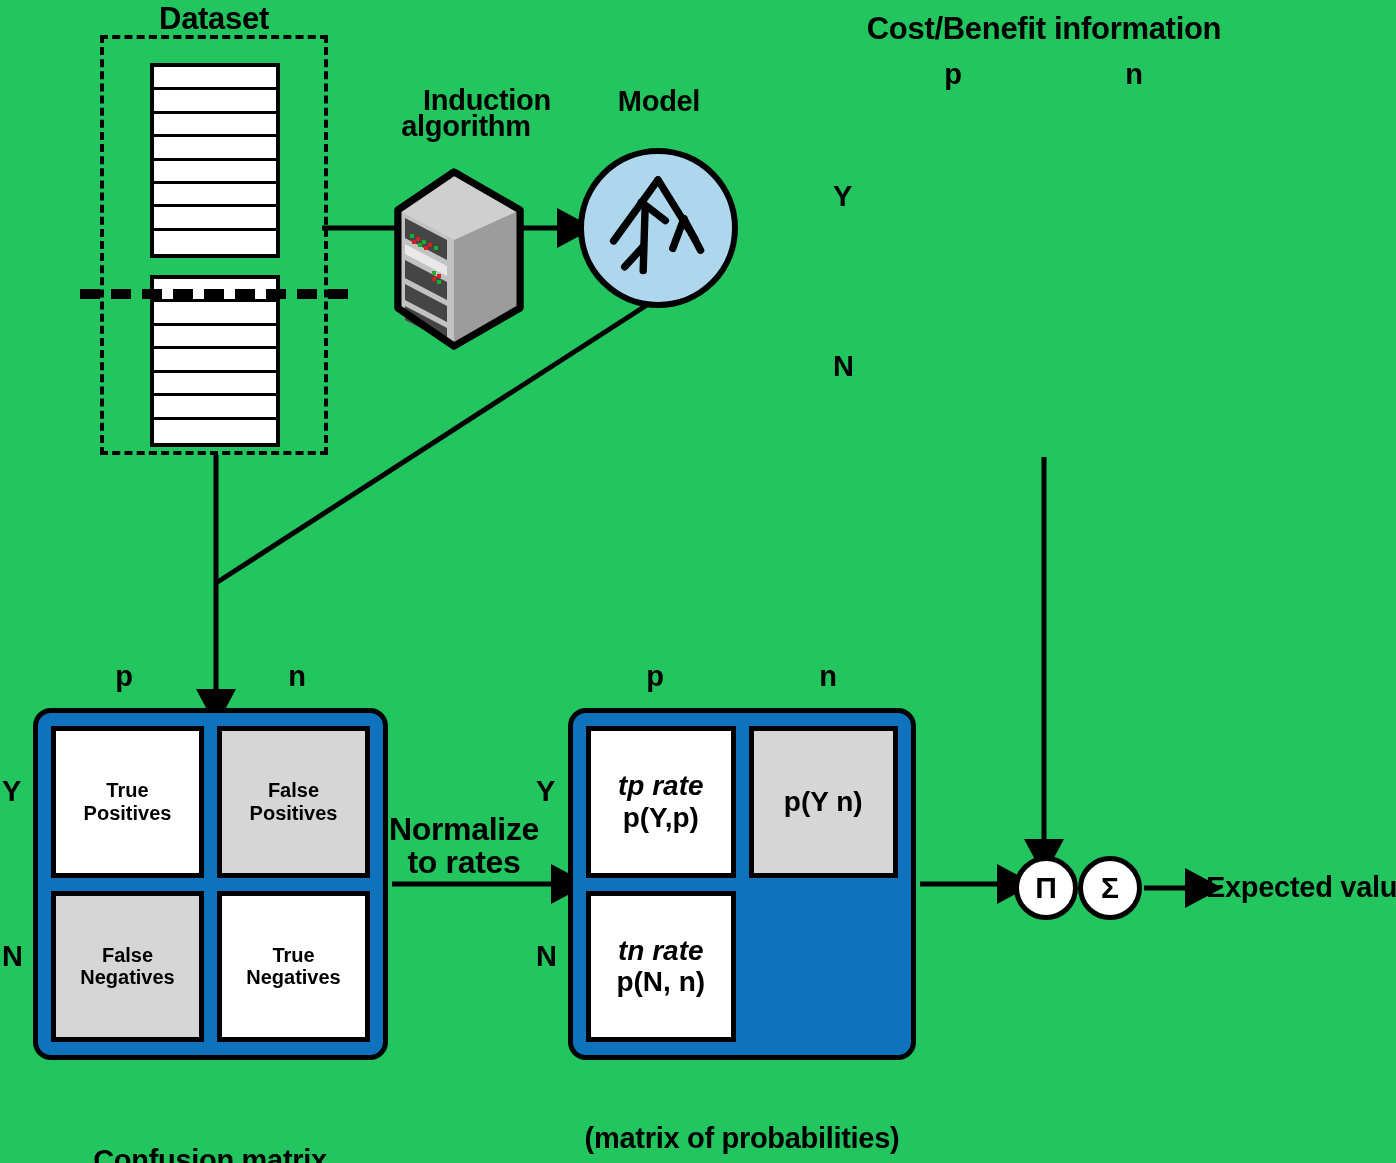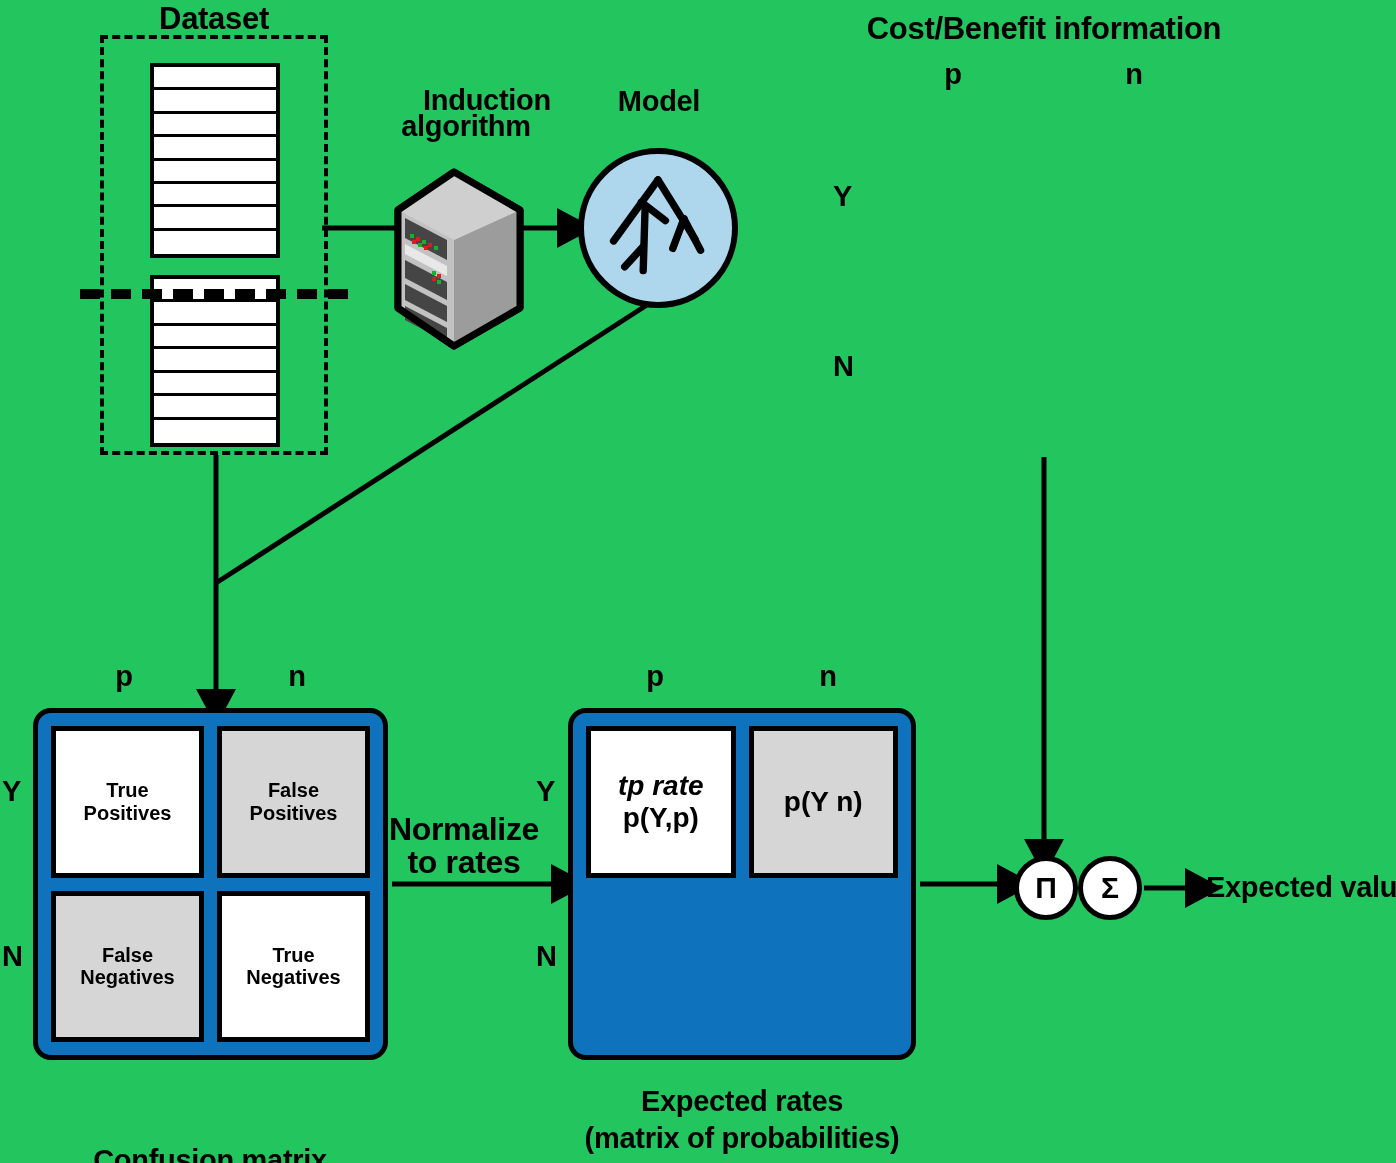--- a/index.html
+++ b/index.html
@@ -307,23 +307,28 @@
       <div>
         <span class="ital">tp rate</span>
         <span class="reg">p(Y,p)</span>
       </div>
     </div>
     <div class="cell gray">
       <div>
         <span class="reg">p(Y n)</span>
       </div>
     </div>
-  </div>
-
-  <div class="lbl caption ctr" style="left:742px; top:1085px;">Expected rates</div>
+    <div class="cell">
+      <div>
+        <span class="ital">tn rate</span>
+        <span class="reg">p(N, n)</span>
+      </div>
+    </div>
+  </div>
+
   <div class="lbl caption ctr" style="left:742px; top:1122px;">(matrix of probabilities)</div>
 
   <div class="op-circle" id="op-pi">
     <span>Π</span>
   </div>
   <div class="op-circle" id="op-sigma">
     <span>Σ</span>
   </div>
 
   <div class="lbl title-md" style="left:1206px; top:871px;">Expected value</div>

